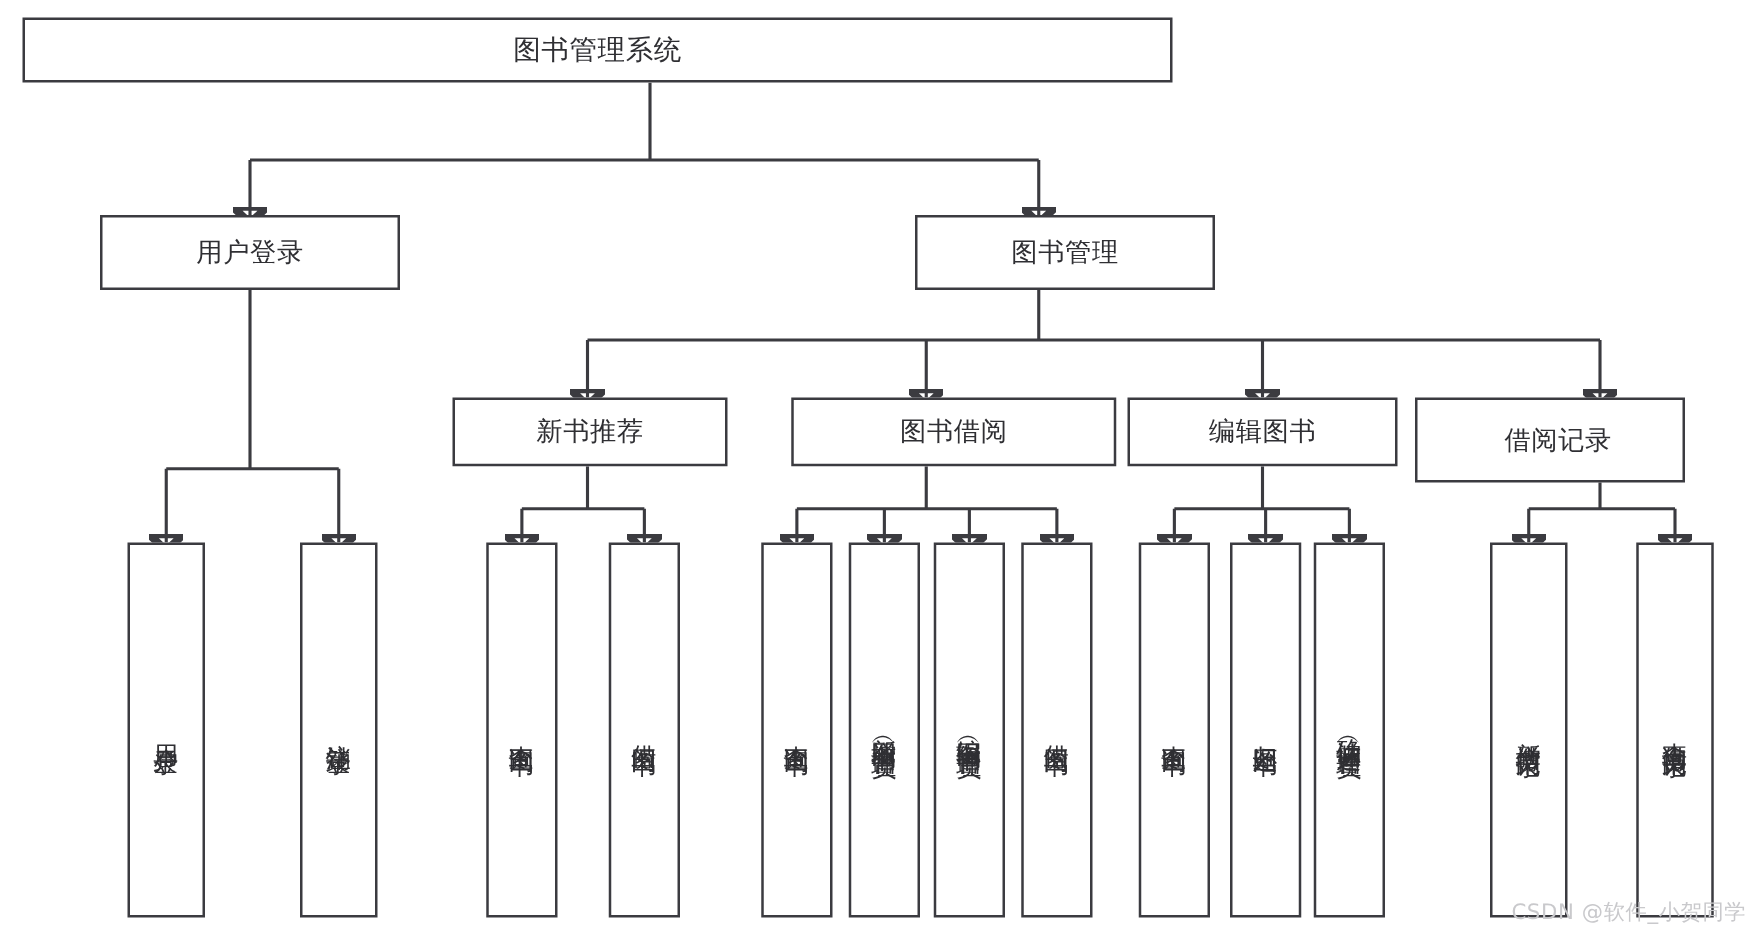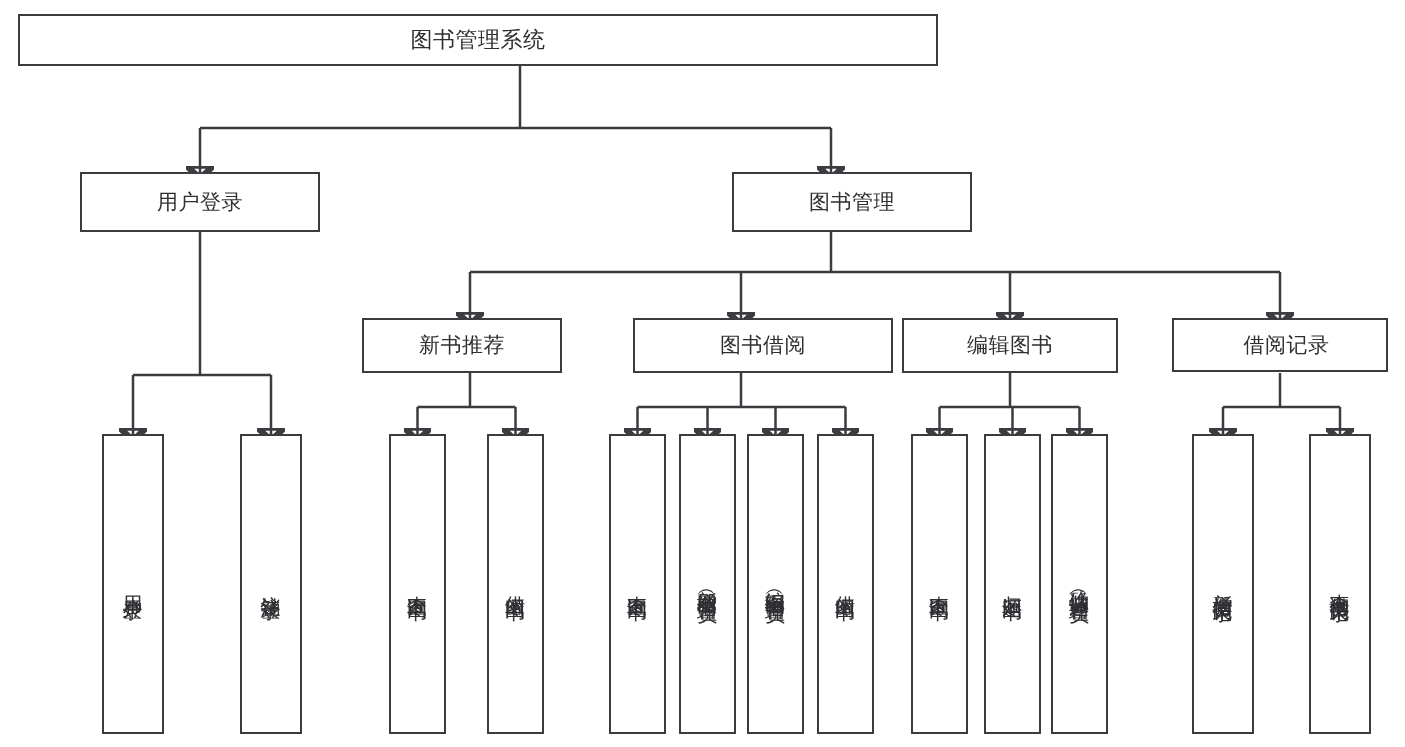--- a/index.html
+++ b/index.html
@@ -121,30 +121,30 @@
   <div id="node-layer">
       <div class="node-box root" style="left: 18px; top: 14px; width: 920px; height: 52px; font-family: Liberation Serif, serif;">
         <span class="node-label">图书管理系统</span>
       </div>
       <div class="node-box branch" style="left: 80px; top: 172px; width: 240px; height: 60px;">
         <span class="node-label">用户登录</span>
       </div>
       <div class="node-box branch" style="left: 711px; top: 172px; width: 240px; height: 60px; margin-left: 21px;">
         <span class="node-label">图书管理</span>
       </div>
-      <div class="node-box branch" style="left: 362px; top: 318px; width: 200px; height: 55px;">
+      <div class="node-box branch" style="left: 362px; top: 318px; width: 220px; height: 55px;">
         <span class="node-label">新书推荐</span>
       </div>
       <div class="node-box branch" style="left: 633px; top: 318px; width: 260px; height: 55px;">
         <span class="node-label">图书借阅</span>
       </div>
       <div class="node-box branch" style="left: 902px; top: 318px; width: 216px; height: 55px;">
         <span class="node-label">编辑图书</span>
       </div>
-      <div class="node-box branch" style="left: 1172px; top: 318px; width: 216px; height: 54px; padding-left: 13px;">
+      <div class="node-box branch" style="left: 1132px; top: 318px; width: 216px; height: 68px; padding-left: 13px;">
         <span class="node-label">借阅记录</span>
       </div>
       <div class="node-box leaf" style="left: 102px; top: 434px; width: 62px; height: 300px;">
         <span class="node-label">用户登录</span>
       </div>
       <div class="node-box leaf" style="left: 240px; top: 434px; width: 62px; height: 300px;">
         <span class="node-label">注销登录</span>
       </div>
       <div class="node-box leaf" style="left: 389px; top: 434px; width: 57px; height: 300px;">
         <span class="node-label">查询图书</span>
@@ -173,13 +173,14 @@
       <div class="node-box leaf" style="left: 1051px; top: 434px; width: 57px; height: 300px;">
         <span class="node-label">确认归还（管理员）</span>
       </div>
       <div class="node-box leaf" style="left: 1192px; top: 434px; width: 62px; height: 300px;">
         <span class="node-label">新增借阅记录</span>
       </div>
       <div class="node-box leaf" style="left: 1309px; top: 434px; width: 62px; height: 300px;">
         <span class="node-label">查询借阅记录</span>
       </div>
     </div>
+  <div class="watermark">CSDN @软件_小贺同学</div>
 </div>
 
 </body></html>

